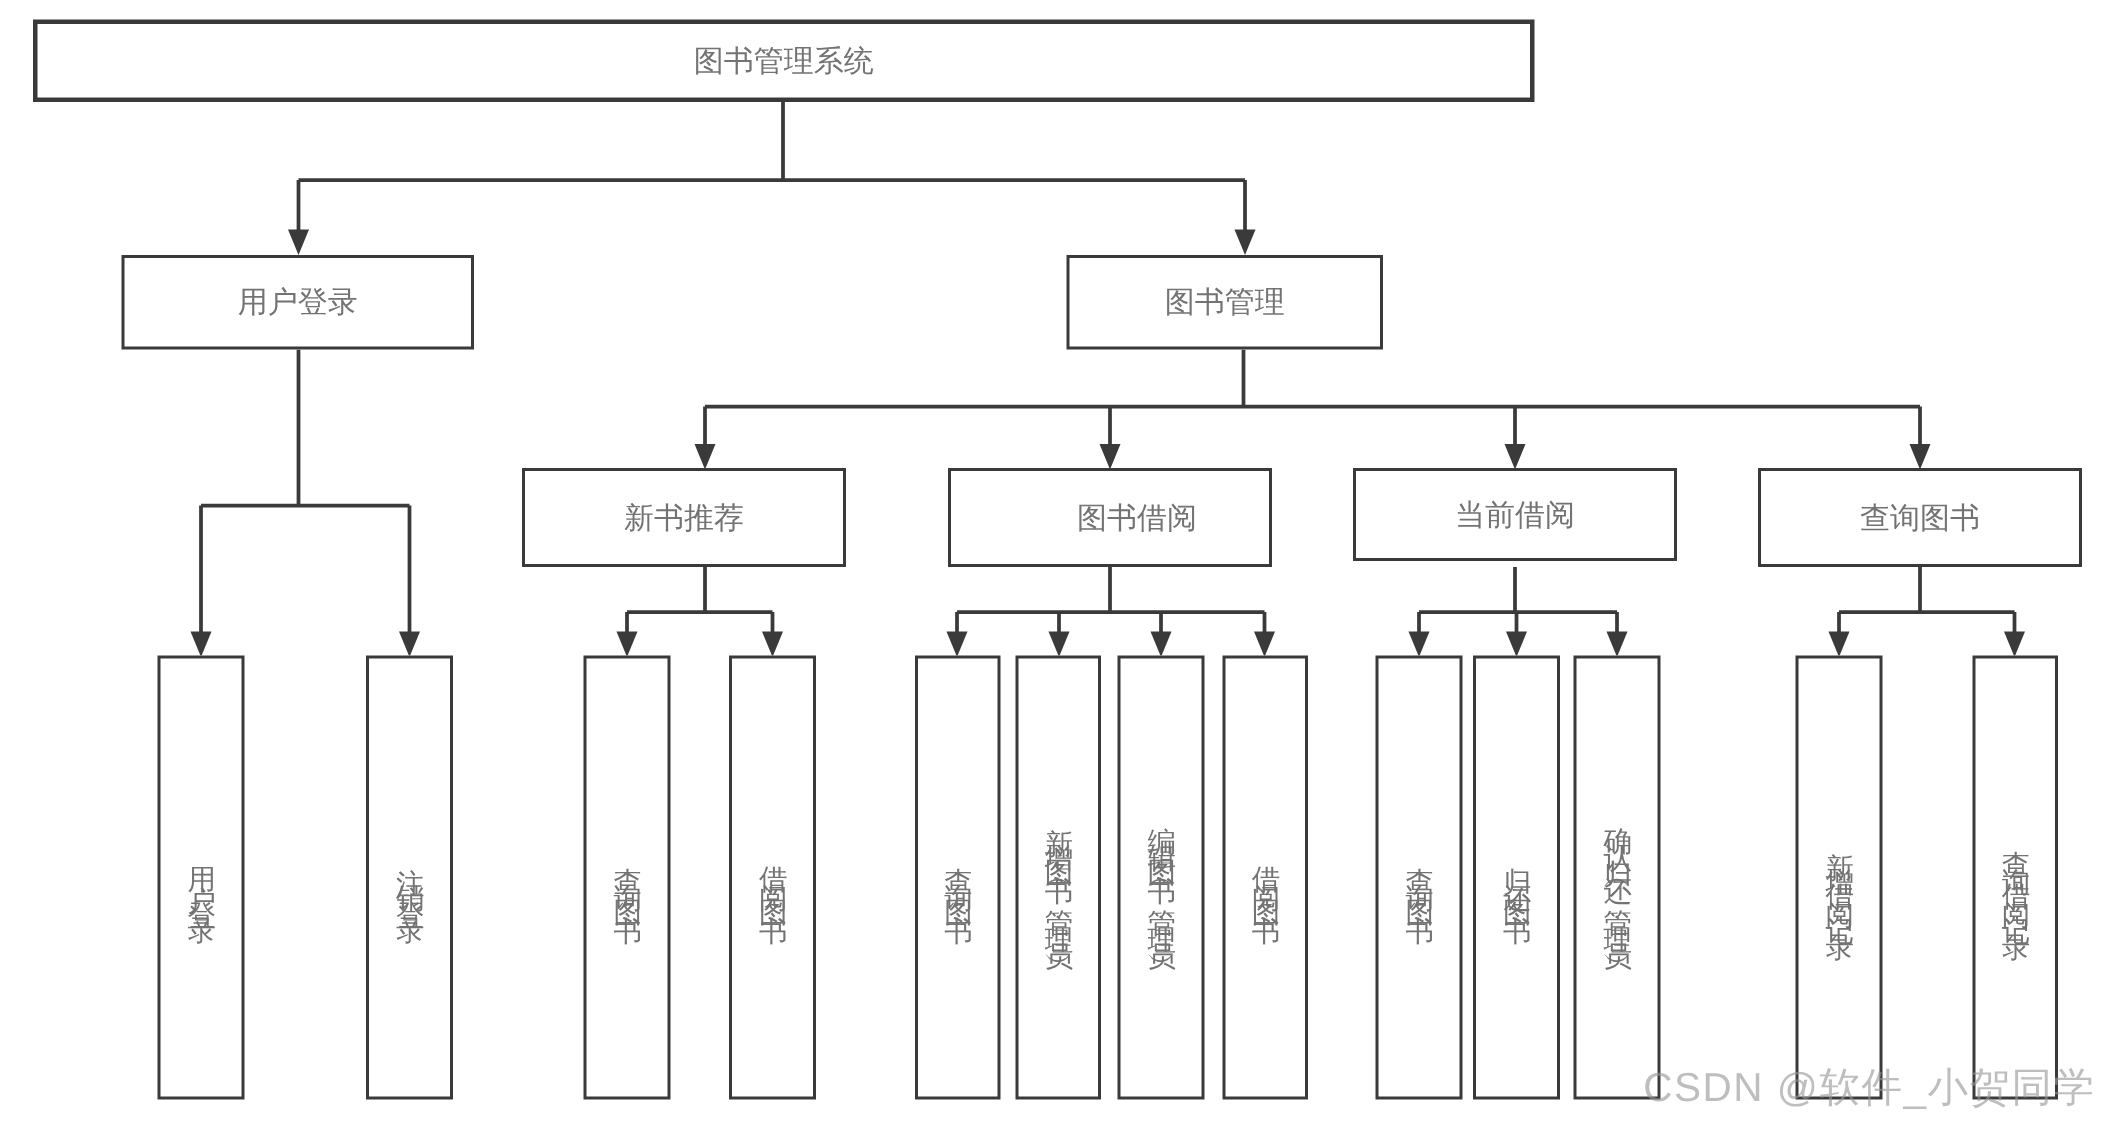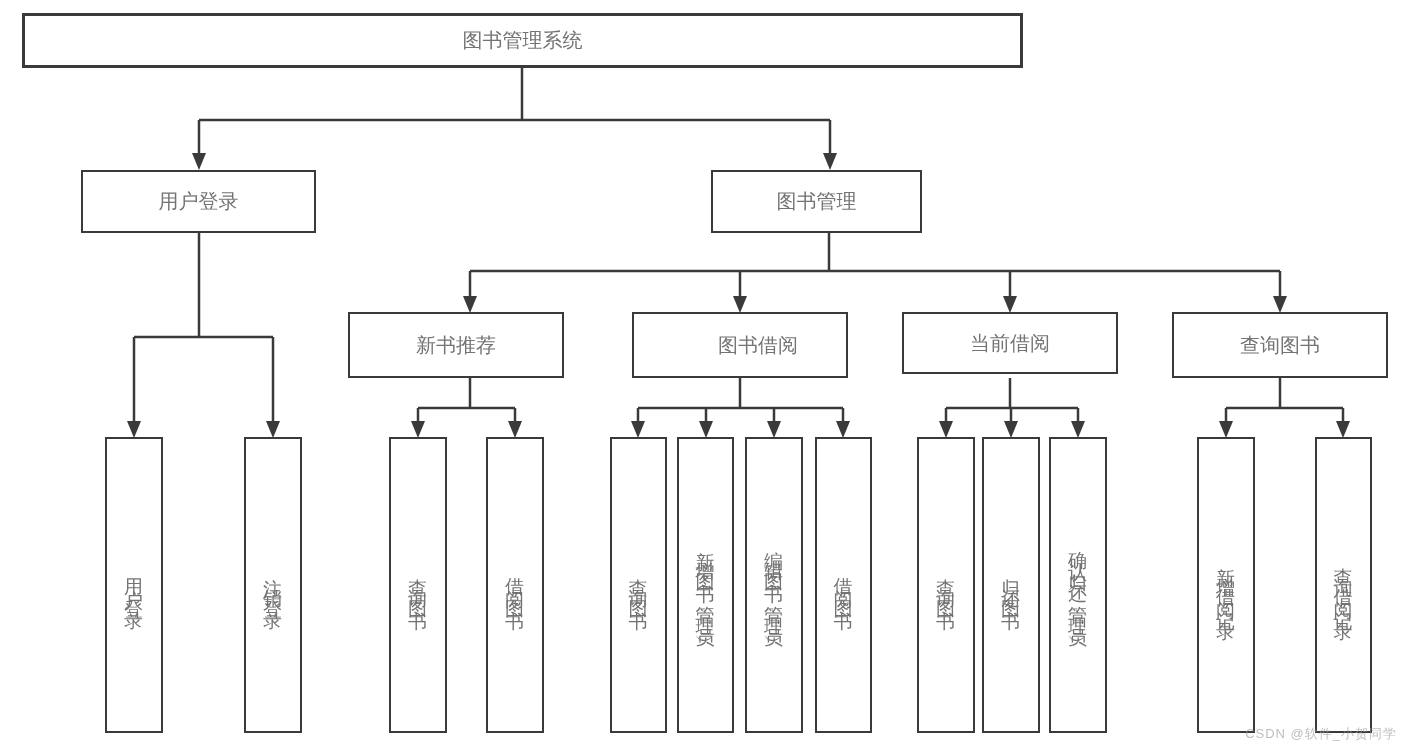--- a/index.html
+++ b/index.html
@@ -24,21 +24,21 @@
   .vbox{
     writing-mode:vertical-rl;
     text-orientation:upright;
     letter-spacing:11px;
     font-size:19px;
     line-height:1;
   }
   .watermark{
     position:absolute;
     right:8px;bottom:4px;
-    font-size:13px;
+    font-size:27px;
     color:rgba(150,150,150,0.62);
     letter-spacing:1px;
     white-space:nowrap;
   }
 </style>
 </head>
 <body>
 
 <div id="canvas">
 

